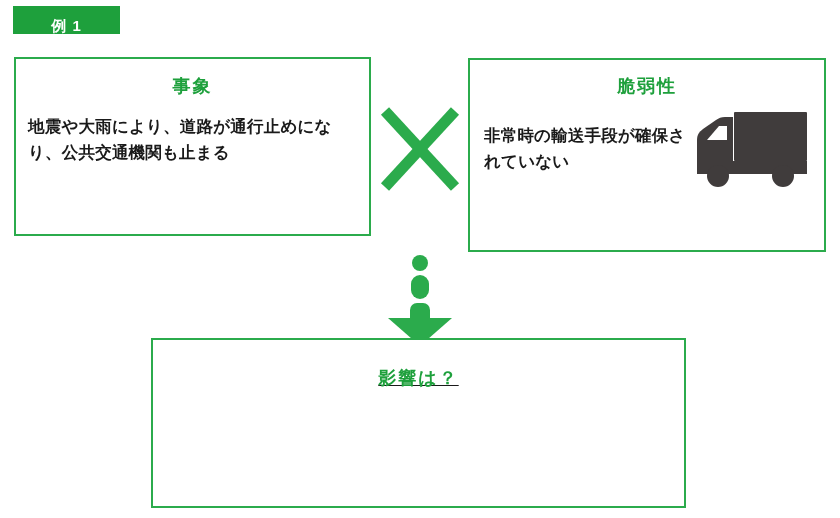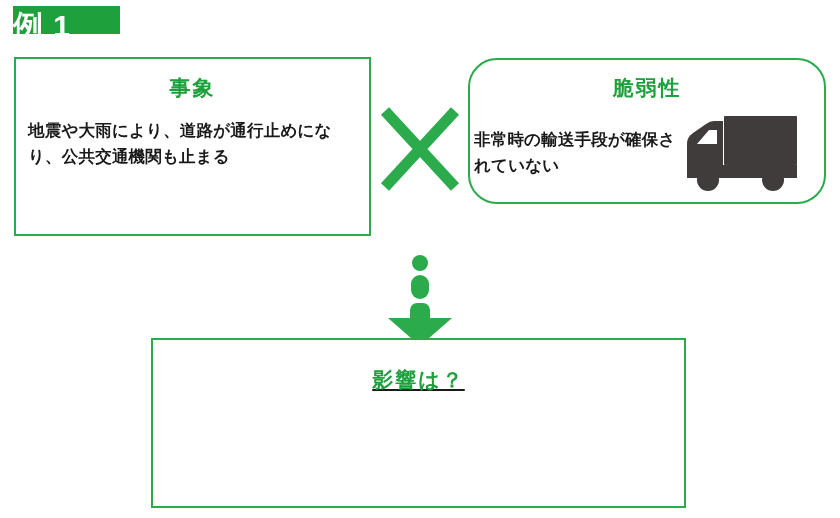--- a/index.html
+++ b/index.html
@@ -18,37 +18,38 @@
 
   
   .example-badge {
     position: absolute;
     left: 13px;
     top: 6px;
     width: 107px;
     height: 28px;
     background: #1ea03c;
     color: #ffffff;
-    font-size: 30px;
+    font-size: 15px;
     font-weight: bold;
     line-height: 40px;
+    text-align: center;
     letter-spacing: 1px;
   }
 
   
   .card {
     position: absolute;
     border: 2px solid #2bab4c;
     background: #ffffff;
     box-sizing: border-box;
   }
   .card-title {
     color: #1ea03c;
     font-weight: bold;
-    font-size: 21px;
+    font-size: 18px;
     text-align: center;
     letter-spacing: 2px;
   }
   .card-body {
     font-weight: bold;
     font-size: 16.5px;
     line-height: 1.55;
     color: #1a1a1a;
     letter-spacing: 0.2px;
   }
@@ -66,33 +67,32 @@
   #event-card .card-body {
     margin: 16px 0 0 12px;
     width: 320px;
   }
 
   
   #vulnerability-card {
     left: 468px;
     top: 58px;
     width: 358px;
-    height: 146px;
-    border-radius: 29px;
+    height: 194px;
   }
   #vulnerability-card .card-title {
     margin-top: 14px;
   }
   #vulnerability-card .card-inner {
     display: flex;
     align-items: center;
     margin-top: 12px;
   }
   #vulnerability-card .card-body {
-    margin-left: 4px;
+    margin-left: 14px;
     width: 205px;
   }
 
   
   #impact-card {
     left: 151px;
     top: 338px;
     width: 535px;
     height: 170px;
     text-decoration: underline;

